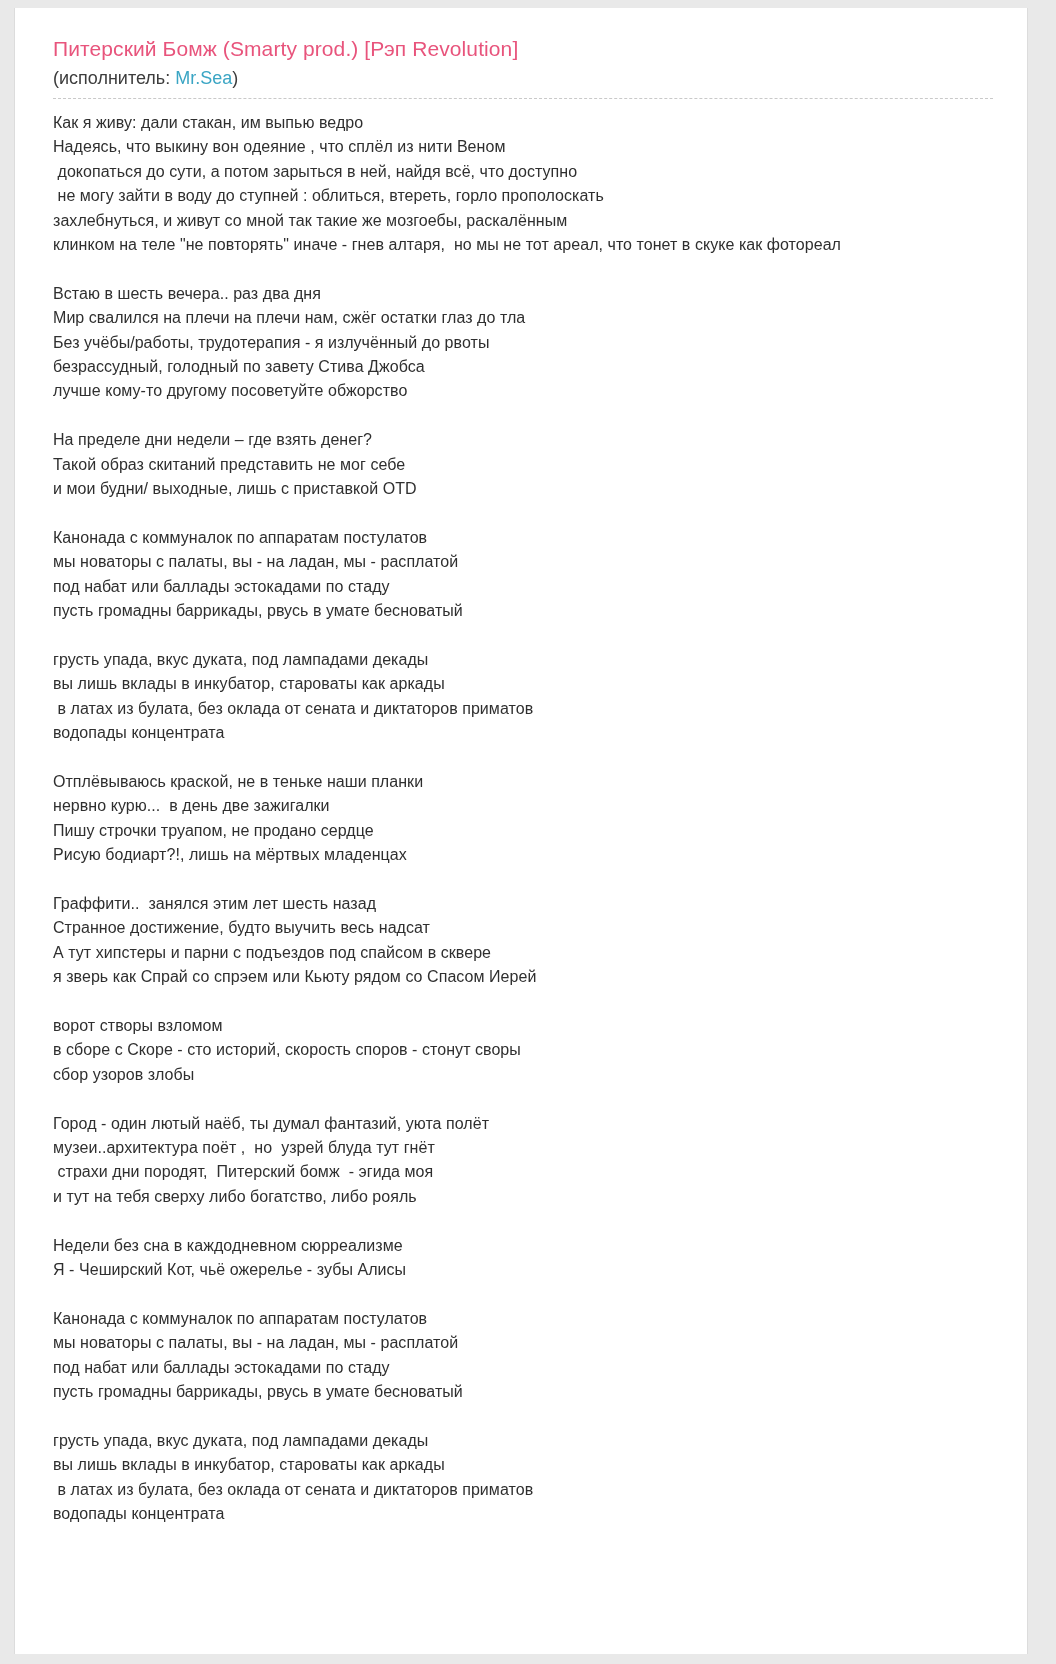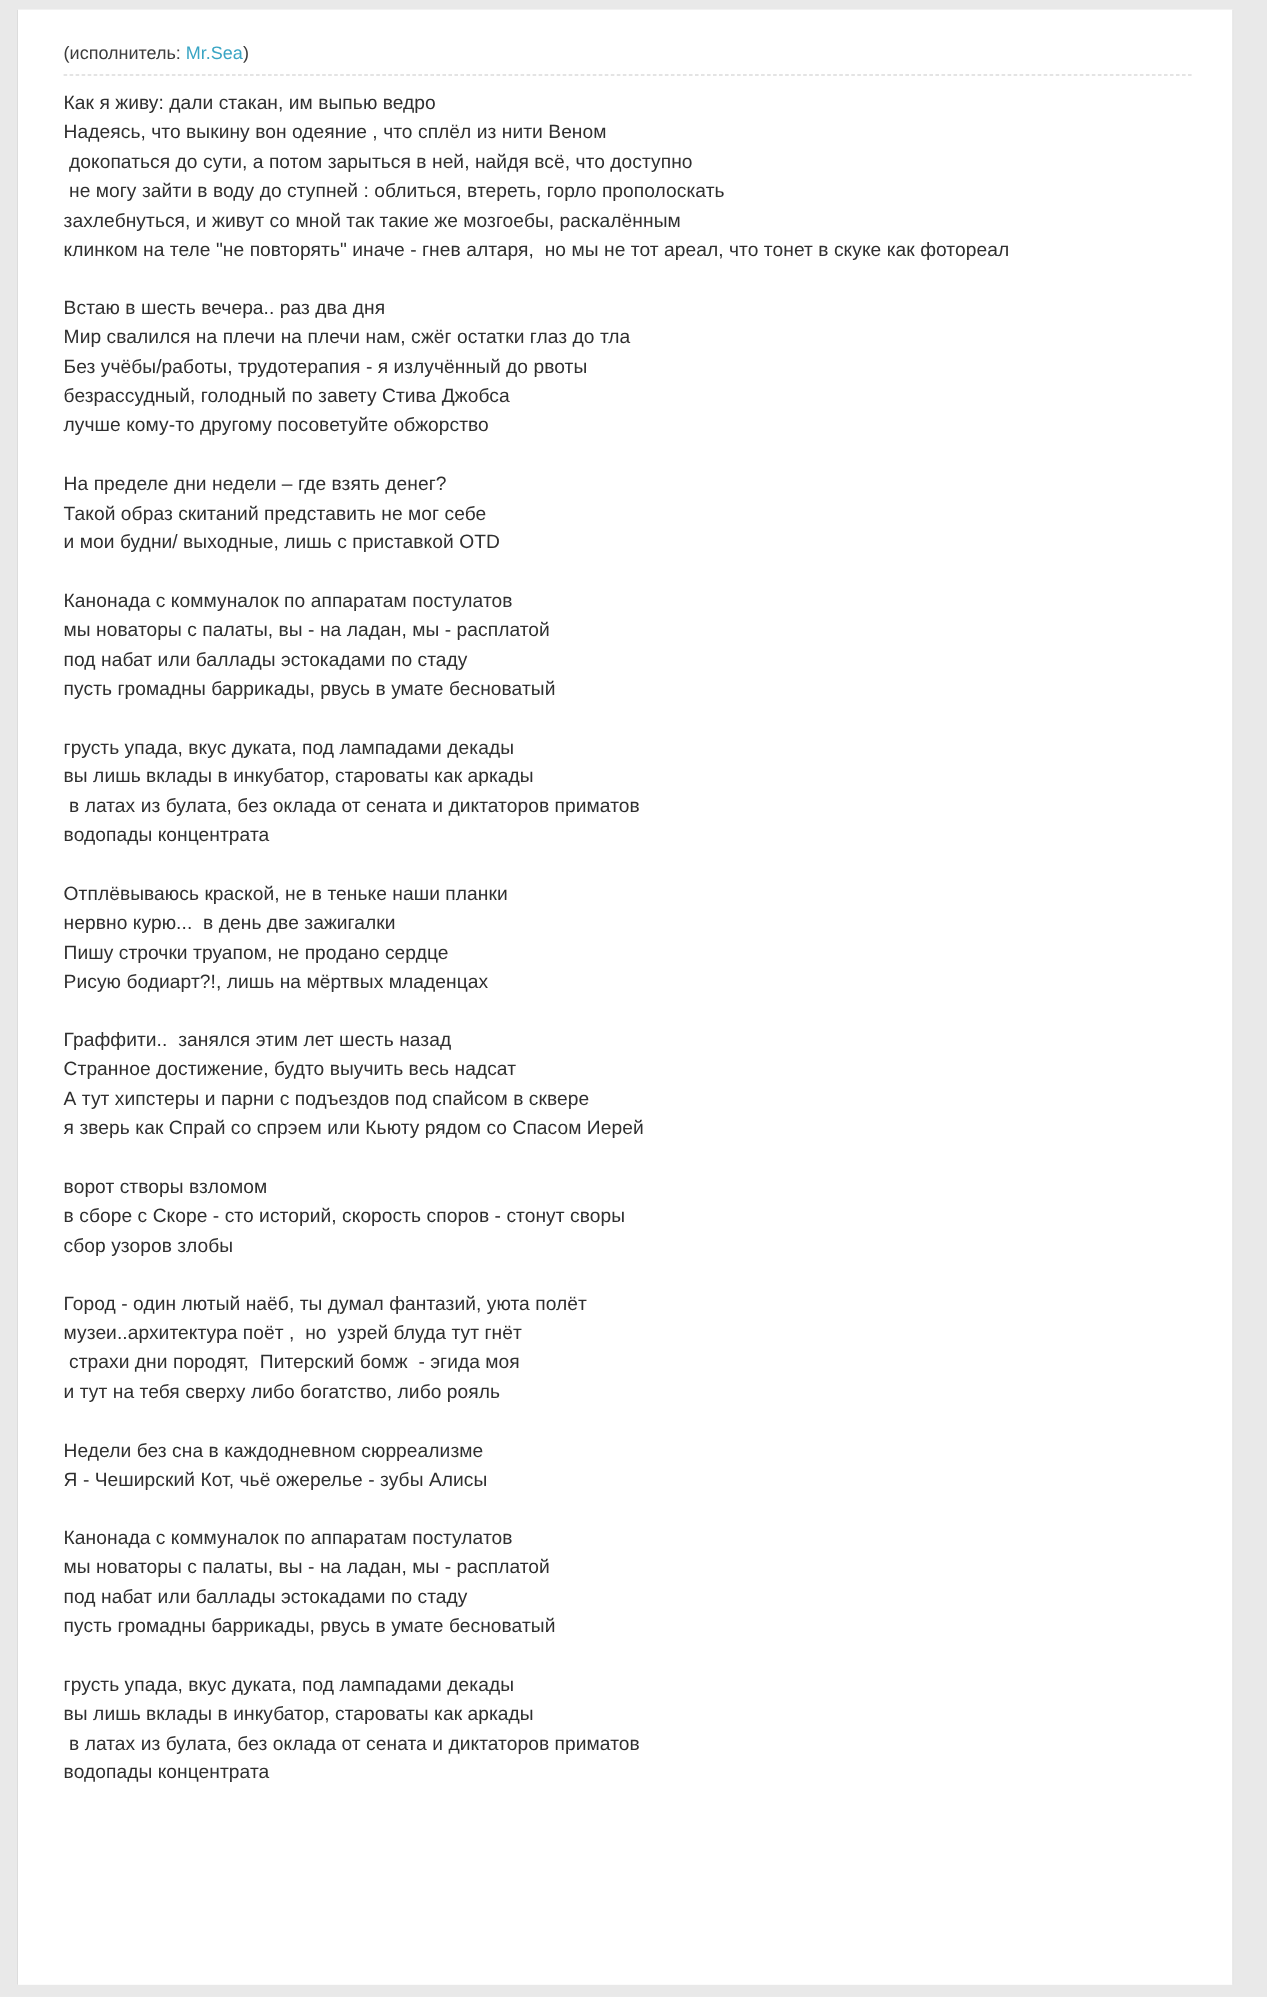--- a/index.html
+++ b/index.html
@@ -30,21 +30,21 @@
   }
   .song-title {
     color: #e8547c;
     font-size: 21px;
     line-height: 26px;
     font-weight: normal;
     margin: 0 0 6px 0;
     letter-spacing: 0.1px;
   }
   .artist-line {
-    font-size: 15px;
+    font-size: 18px;
     color: #4a4a4a;
     padding-bottom: 9px;
     border-bottom: 1px dashed #c9c9c9;
     margin-bottom: 12px;
   }
   .artist-line .label { color: #3c3c3c; }
   .artist-link {
     color: #3aa5c4;
     text-decoration: none;
   }
@@ -58,20 +58,21 @@
   }
   .lyrics .blank { display: block; height: 24.4px; }
   .line { display: block; white-space: pre; }
 </style>
 </head>
 <body>
 
 <div class="page">
   <div class="inner">
 
+    <h1 class="song-title">Питерский Бомж (Smarty prod.) [Рэп Revolution]</h1>
 
     <div class="artist-line">
       <span class="label">(исполнитель: </span><a class="artist-link" href="#">Mr.Sea</a><span class="label">)</span>
     </div>
 
     <div class="lyrics" id="lyrics-body"><span class="line">Как я живу: дали стакан, им выпью ведро</span><span class="line">Надеясь, что выкину вон одеяние , что сплёл из нити Веном</span><span class="line"> докопаться до сути, а потом зарыться в ней, найдя всё, что доступно</span><span class="line"> не могу зайти в воду до ступней : облиться, втереть, горло прополоскать</span><span class="line">захлебнуться, и живут со мной так такие же мозгоебы, раскалённым</span><span class="line">клинком на теле "не повторять" иначе - гнев алтаря,  но мы не тот ареал, что тонет в скуке как фотореал</span><span class="blank"></span><span class="line">Встаю в шесть вечера.. раз два дня</span><span class="line">Мир свалился на плечи на плечи нам, сжёг остатки глаз до тла</span><span class="line">Без учёбы/работы, трудотерапия - я излучённый до рвоты</span><span class="line">безрассудный, голодный по завету Стива Джобса</span><span class="line">лучше кому-то другому посоветуйте обжорство</span><span class="blank"></span><span class="line">На пределе дни недели – где взять денег?</span><span class="line">Такой образ скитаний представить не мог себе</span><span class="line">и мои будни/ выходные, лишь с приставкой OTD</span><span class="blank"></span><span class="line">Канонада с коммуналок по аппаратам постулатов</span><span class="line">мы новаторы с палаты, вы - на ладан, мы - расплатой</span><span class="line">под набат или баллады эстокадами по стаду</span><span class="line">пусть громадны баррикады, рвусь в умате бесноватый</span><span class="blank"></span><span class="line">грусть упада, вкус дуката, под лампадами декады</span><span class="line">вы лишь вклады в инкубатор, староваты как аркады</span><span class="line"> в латах из булата, без оклада от сената и диктаторов приматов</span><span class="line">водопады концентрата</span><span class="blank"></span><span class="line">Отплёвываюсь краской, не в теньке наши планки</span><span class="line">нервно курю...  в день две зажигалки</span><span class="line">Пишу строчки труапом, не продано сердце</span><span class="line">Рисую бодиарт?!, лишь на мёртвых младенцах</span><span class="blank"></span><span class="line">Граффити..  занялся этим лет шесть назад</span><span class="line">Странное достижение, будто выучить весь надсат</span><span class="line">А тут хипстеры и парни с подъездов под спайсом в сквере</span><span class="line">я зверь как Спрай со спрэем или Кьюту рядом со Спасом Иерей</span><span class="blank"></span><span class="line">ворот створы взломом</span><span class="line">в сборе с Скоре - сто историй, скорость споров - стонут своры</span><span class="line">сбор узоров злобы</span><span class="blank"></span><span class="line">Город - один лютый наёб, ты думал фантазий, уюта полёт</span><span class="line">музеи..архитектура поёт ,  но  узрей блуда тут гнёт</span><span class="line"> страхи дни породят,  Питерский бомж  - эгида моя</span><span class="line">и тут на тебя сверху либо богатство, либо рояль</span><span class="blank"></span><span class="line">Недели без сна в каждодневном сюрреализме</span><span class="line">Я - Чеширский Кот, чьё ожерелье - зубы Алисы</span><span class="blank"></span><span class="line">Канонада с коммуналок по аппаратам постулатов</span><span class="line">мы новаторы с палаты, вы - на ладан, мы - расплатой</span><span class="line">под набат или баллады эстокадами по стаду</span><span class="line">пусть громадны баррикады, рвусь в умате бесноватый</span><span class="blank"></span><span class="line">грусть упада, вкус дуката, под лампадами декады</span><span class="line">вы лишь вклады в инкубатор, староваты как аркады</span><span class="line"> в латах из булата, без оклада от сената и диктаторов приматов</span><span class="line">водопады концентрата</span></div>
 
   </div>
 </div>
 

